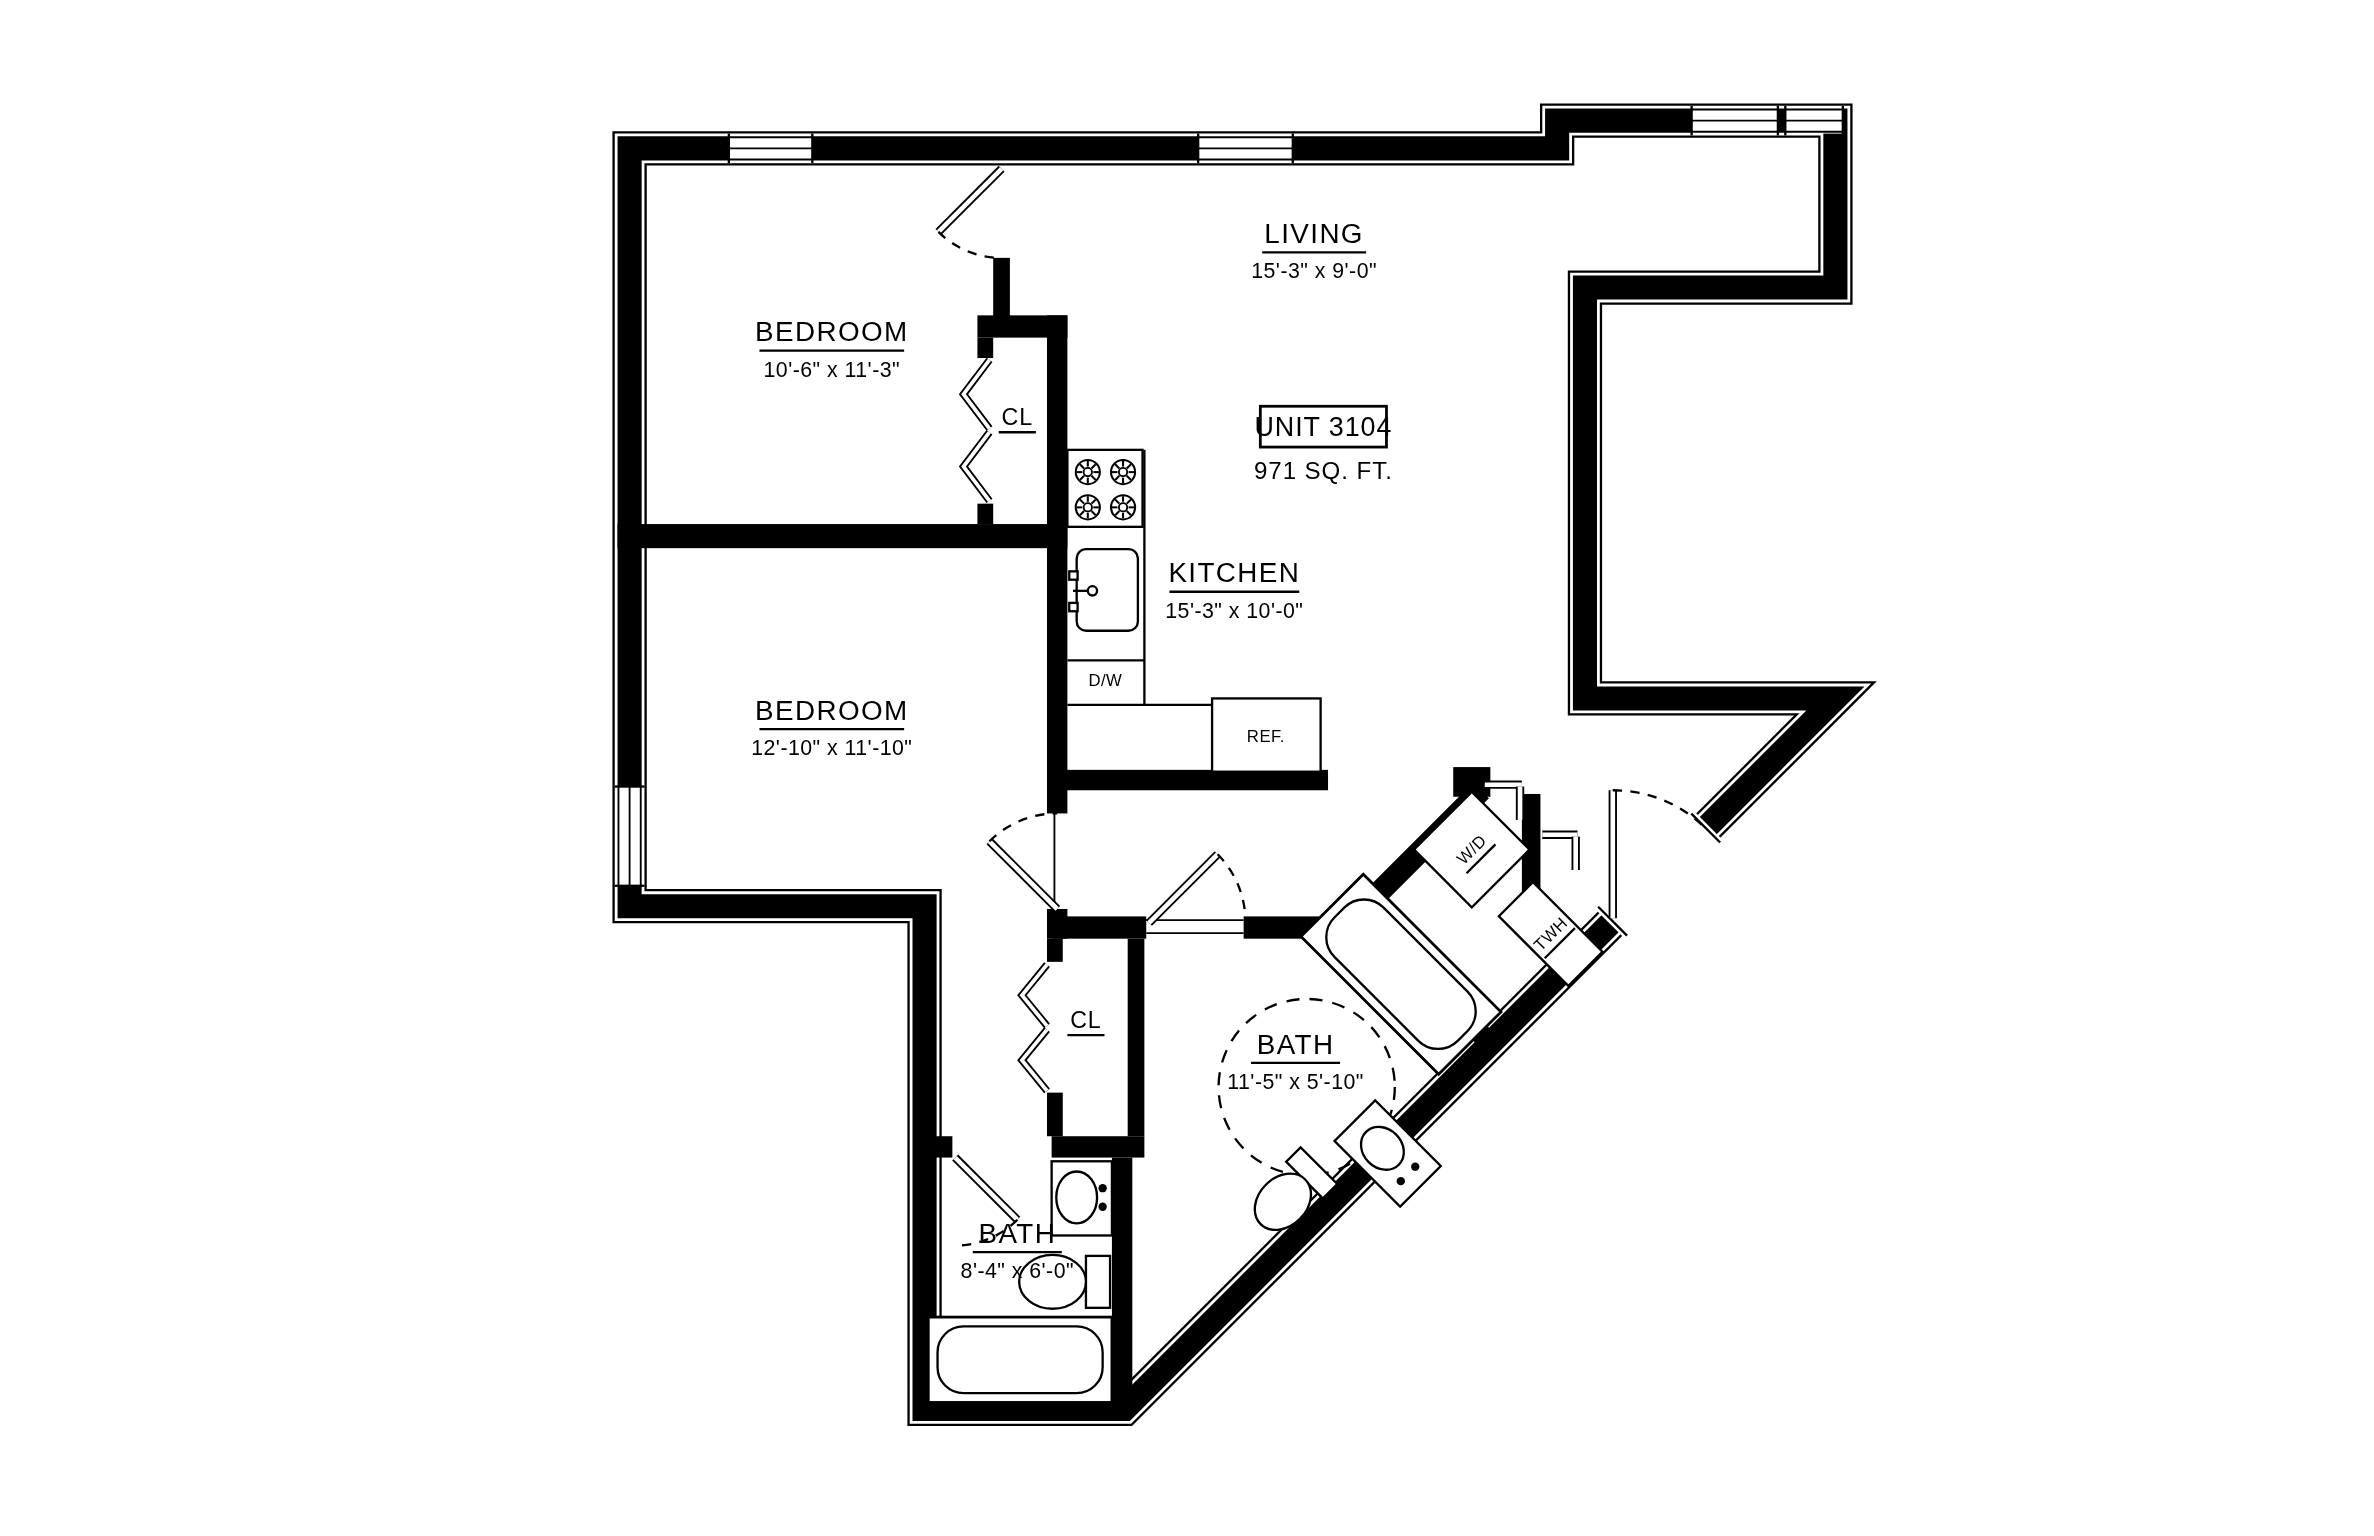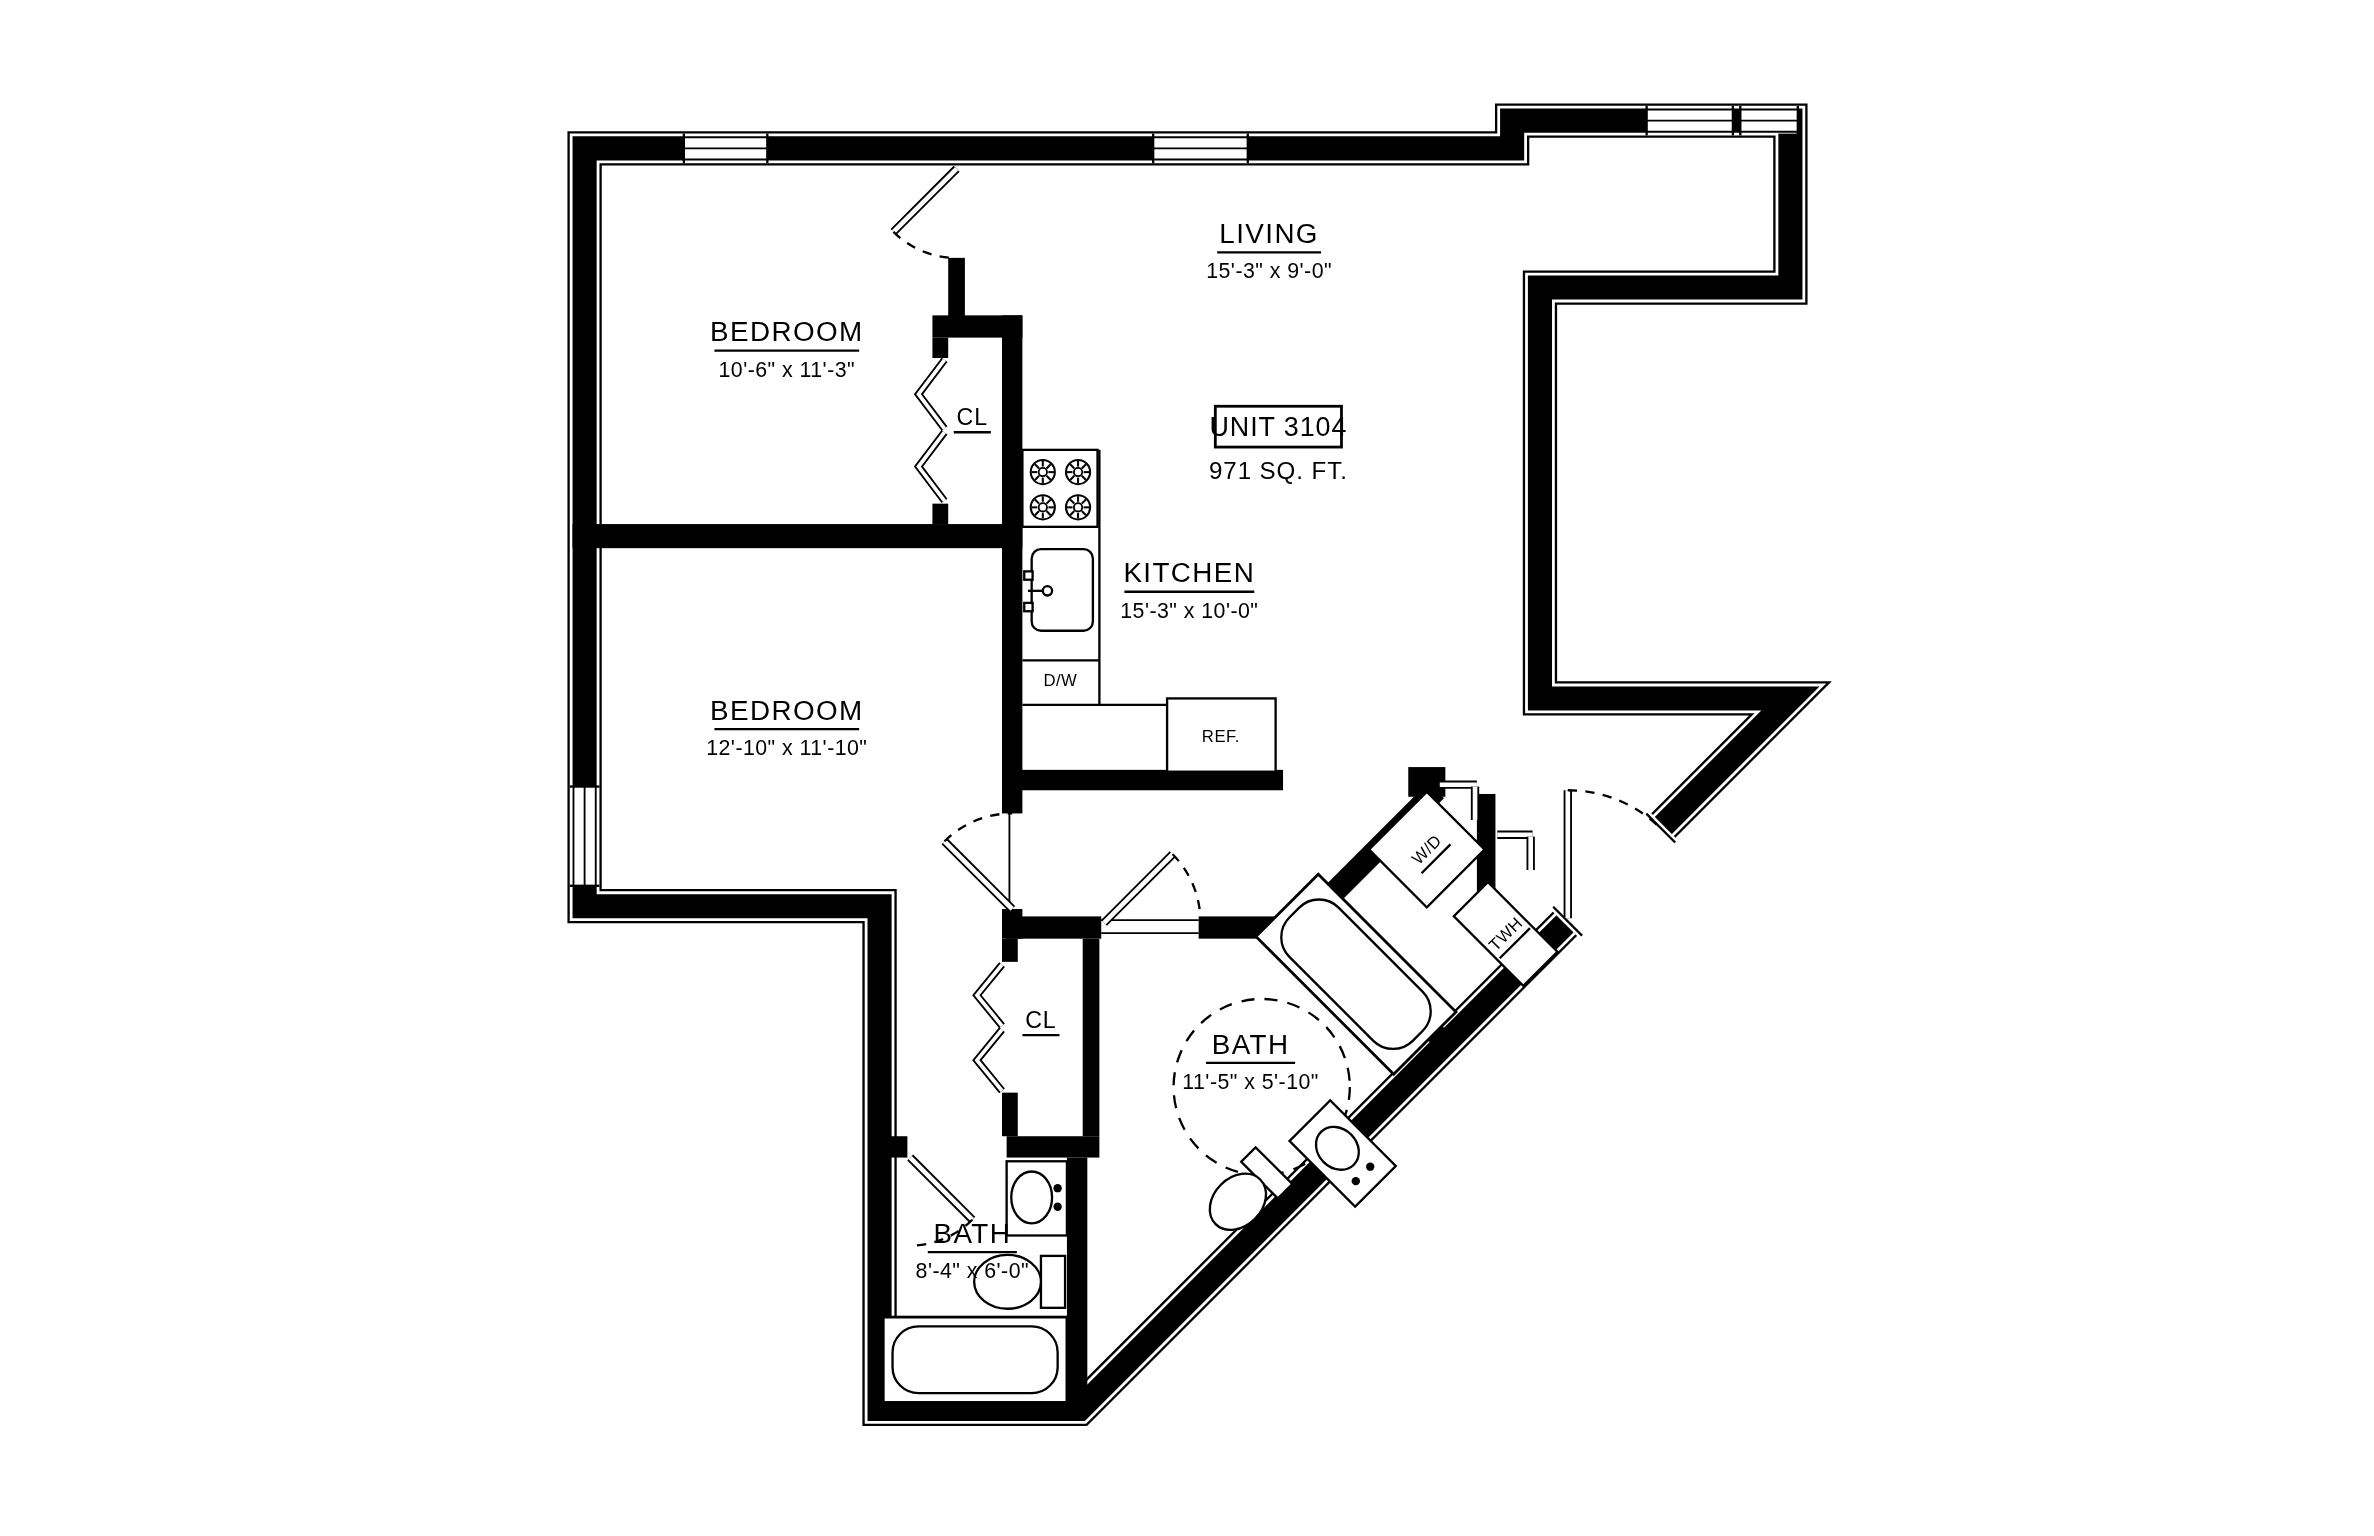--- a/index.html
+++ b/index.html
@@ -1,16 +1,16 @@
 <!DOCTYPE html>
 <html style="font-size:15px"><head>
 <meta charset="utf-8">
 <style>
   html,body{margin:0;padding:0;background:#ffffff;}
-  .stage{position:relative;width:2008px;height:1536px;background:#ffffff;overflow:hidden;}
+  .stage{position:relative;width:2008px;height:1536px;background:#ffffff;overflow:hidden;margin-left:45px;}
   svg{display:block;}
   
   .wall-halo-outer{fill:none;stroke:#000;stroke-width:37;stroke-linejoin:miter;}
   .wall-halo-gap{fill:none;stroke:#fff;stroke-width:32;stroke-linejoin:miter;}
   .wall-core{fill:none;stroke:#000;stroke-width:26;stroke-linejoin:miter;}
   .iwall{fill:#000;stroke:none;}
   .iwall-line{fill:none;stroke:#000;stroke-linecap:butt;}
   .thin{fill:none;stroke:#000;stroke-width:2.5;}
   .thin2{fill:none;stroke:#000;stroke-width:2;}
   .fixture{fill:#fff;stroke:#000;stroke-width:2.5;}

